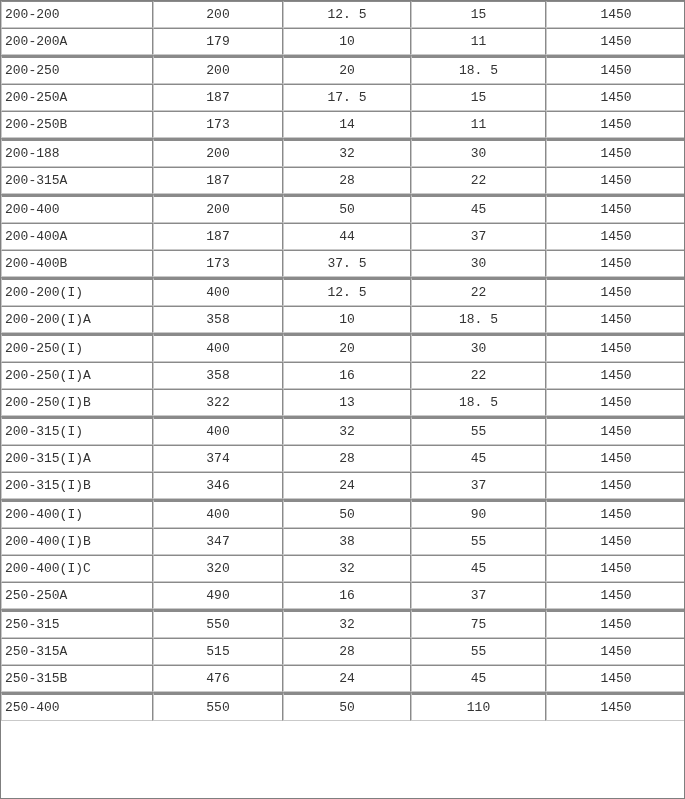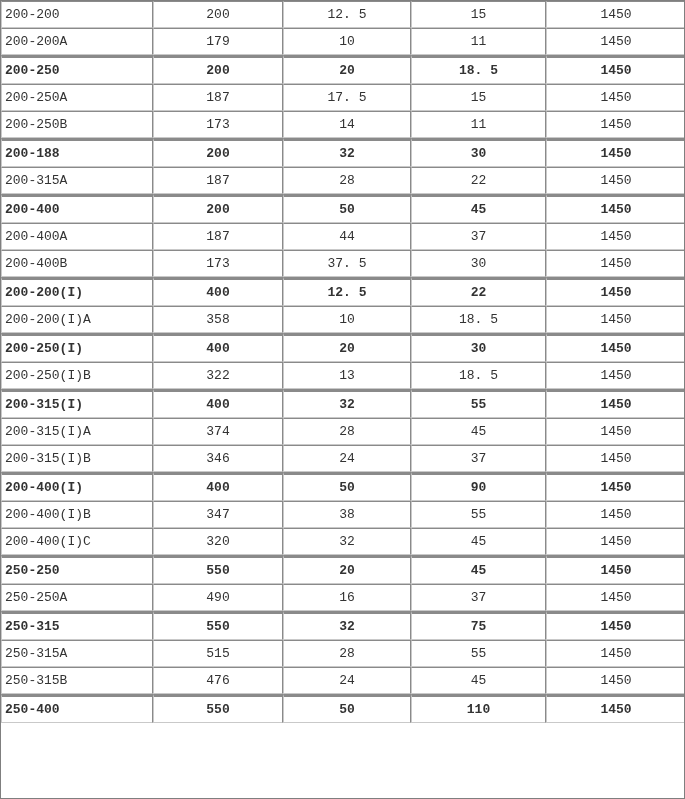--- a/index.html
+++ b/index.html
@@ -23,21 +23,21 @@
   td{
     height:25px;line-height:25px;overflow:hidden;white-space:nowrap;
     border-top:1px solid var(--border-dark);
     border-bottom:1px solid var(--border-light);
     border-left:1px solid var(--border-light);
     border-right:1px solid var(--border-dark);
     background:var(--bg);
   }
   td.left{text-align:left;padding-left:3px;}
   td.center{text-align:center;}
-  tr.group-start td{border-top:3px solid var(--border-dark);font-weight:bold;}
+  tr.group-start td{border-top:3px solid var(--border-dark);}
 </style>
 </head>
 <body>
 
 <div class="table-wrap">
   <table>
     <colgroup id="cols">
         <col style="width: 152px;">
         <col style="width: 130px;">
         <col style="width: 128px;">
@@ -141,20 +141,27 @@
       </tbody>
       <tbody>
         <tr class="group-start">
           <td class="left">200-250(I)</td>
           <td class="center">400</td>
           <td class="center">20</td>
           <td class="center">30</td>
           <td class="center">1450</td>
         </tr>
         <tr>
+          <td class="left">200-250(I)A</td>
+          <td class="center">358</td>
+          <td class="center">16</td>
+          <td class="center">22</td>
+          <td class="center">1450</td>
+        </tr>
+        <tr>
           <td class="left">200-250(I)B</td>
           <td class="center">322</td>
           <td class="center">13</td>
           <td class="center">18. 5</td>
           <td class="center">1450</td>
         </tr>
       </tbody>
       <tbody>
         <tr class="group-start">
           <td class="left">200-315(I)</td>
@@ -195,27 +202,20 @@
         </tr>
         <tr>
           <td class="left">200-400(I)C</td>
           <td class="center">320</td>
           <td class="center">32</td>
           <td class="center">45</td>
           <td class="center">1450</td>
         </tr>
       </tbody>
       <tbody>
-        <tr class="group-start">
-          <td class="left">250-250</td>
-          <td class="center">550</td>
-          <td class="center">20</td>
-          <td class="center">45</td>
-          <td class="center">1450</td>
-        </tr>
         <tr>
           <td class="left">250-250A</td>
           <td class="center">490</td>
           <td class="center">16</td>
           <td class="center">37</td>
           <td class="center">1450</td>
         </tr>
       </tbody>
       <tbody>
         <tr class="group-start">

